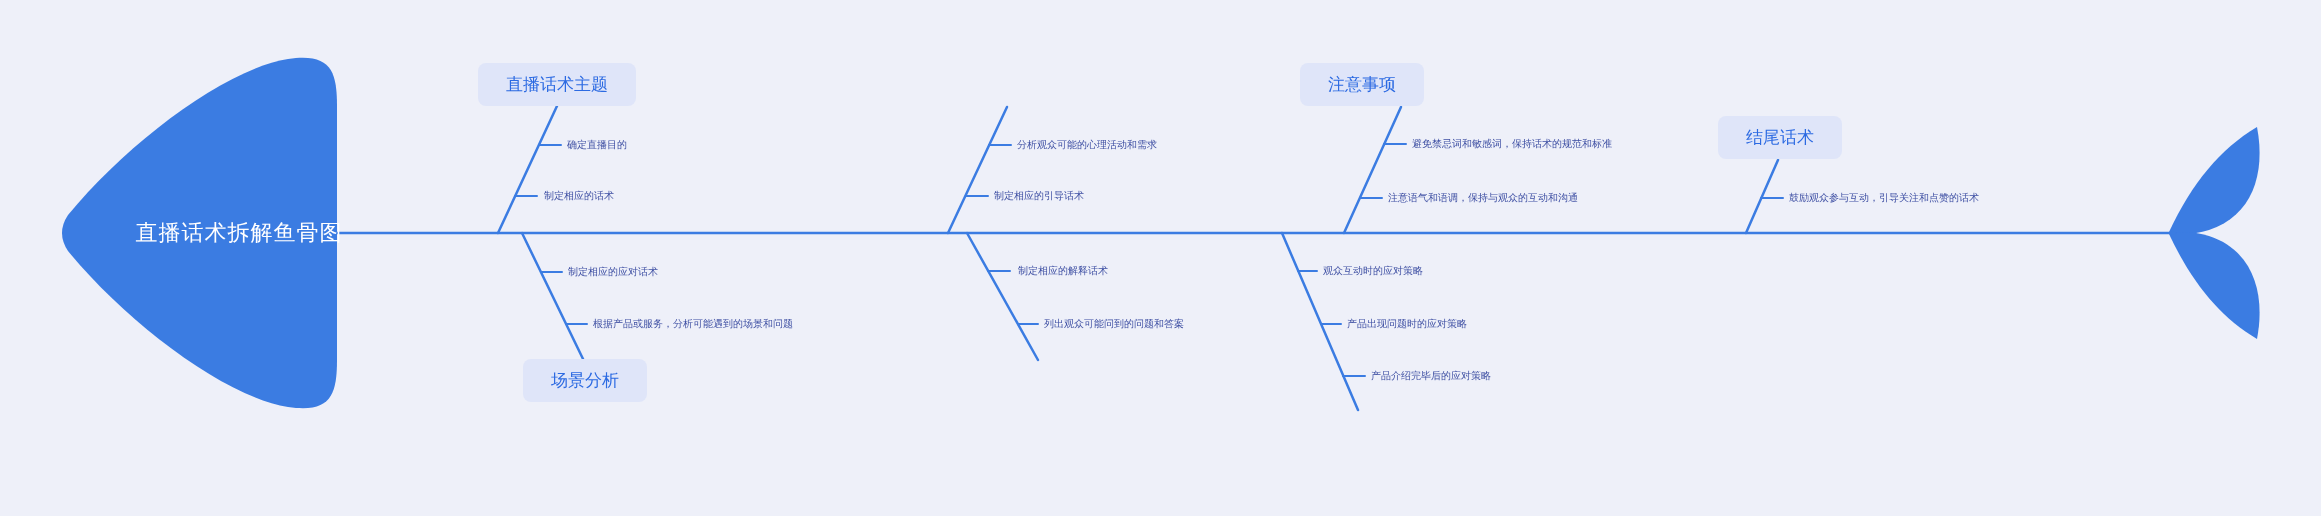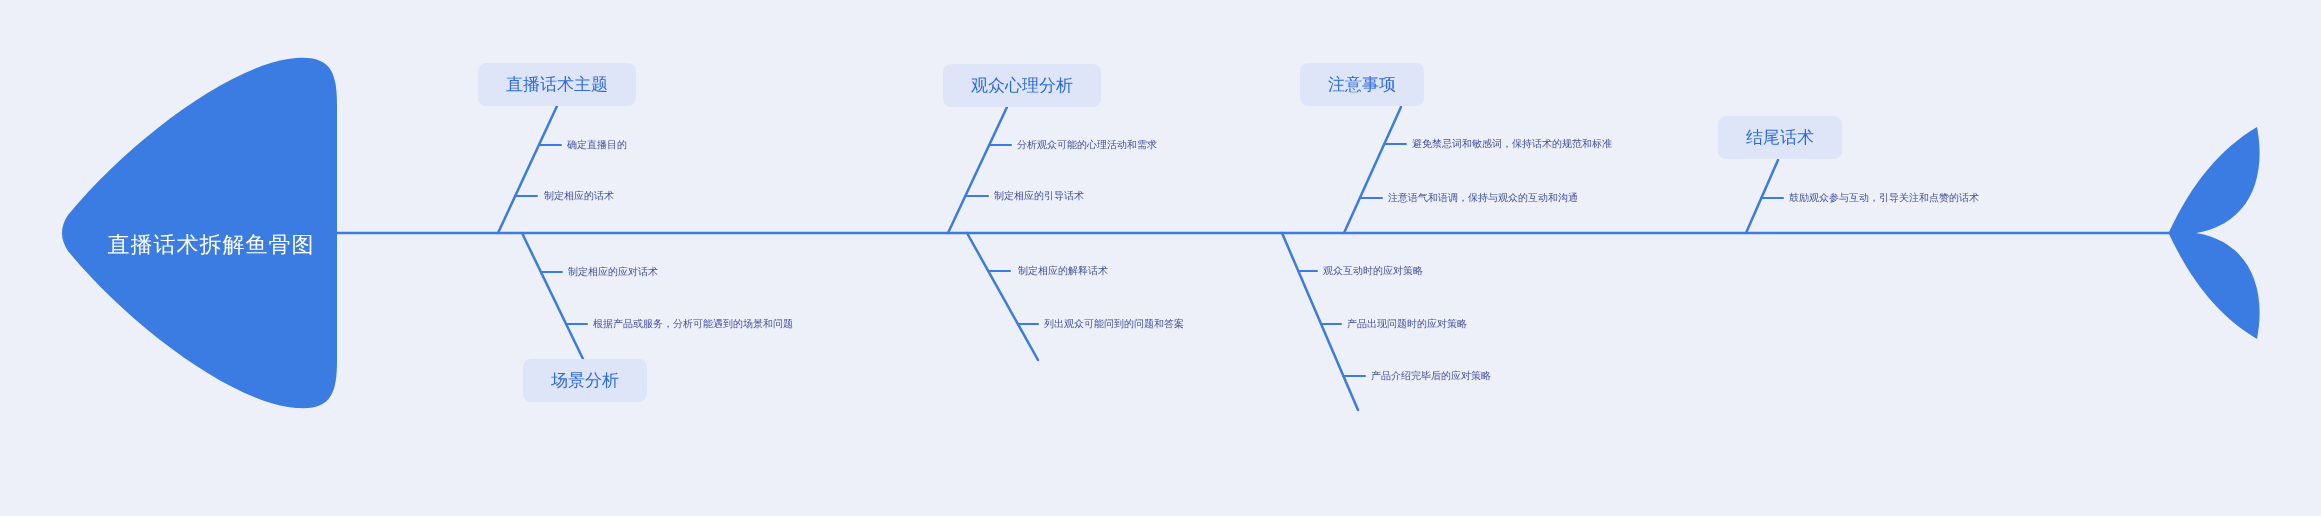--- a/index.html
+++ b/index.html
@@ -30,27 +30,26 @@
   .bones line{
     stroke:var(--line);
     stroke-linecap:round;
   }
   .bones .spine{stroke-width:2.5;}
   .bones .rib{stroke-width:2.5;}
   .bones .stub{stroke-width:2;}
   .bones path{fill:var(--fish);}
   .head-title{
     position:absolute;
-    left:211px;top:233px;
+    left:239px;top:233px;
     transform:translate(-50%,-50%);
     color:var(--head-text);
     font-size:22px;
     letter-spacing:1px;
     white-space:nowrap;
-    margin-top:12px;
   }
   .node{
     position:absolute;
     transform:translateX(-50%);
     background:var(--node-bg);
     color:var(--node-text);
     font-size:17px;
     line-height:17px;
     padding:13px 28px;
     border-radius:8px;
@@ -103,21 +102,20 @@
     <line class="stub" x1="1360" y1="198" x2="1382" y2="198"></line>
     <line class="stub" x1="1298" y1="271" x2="1317" y2="271"></line>
     <line class="stub" x1="1321" y1="324" x2="1341" y2="324"></line>
     <line class="stub" x1="1343" y1="376" x2="1365" y2="376"></line>
     <line class="stub" x1="1761" y1="198" x2="1783" y2="198"></line>
   </svg>
 
   <div class="head-title">直播话术拆解鱼骨图</div>
 
   <div class="node" style="left:557px;top:63px">直播话术主题</div>
-  <div class="node" style="left:1022px;top:64px">观众心理分析</div>
   <div class="node" style="left:1362px;top:63px">注意事项</div>
   <div class="node" style="left:1780px;top:116px">结尾话术</div>
 
   <div class="node" style="left:585px;top:359px">场景分析</div>
 
   <div class="item" style="left:567px;top:137px">确定直播目的</div>
   <div class="item" style="left:544px;top:188px">制定相应的话术</div>
 
   <div class="item" style="left:568px;top:264px">制定相应的应对话术</div>
   <div class="item" style="left:593px;top:316px">根据产品或服务，分析可能遇到的场景和问题</div>

